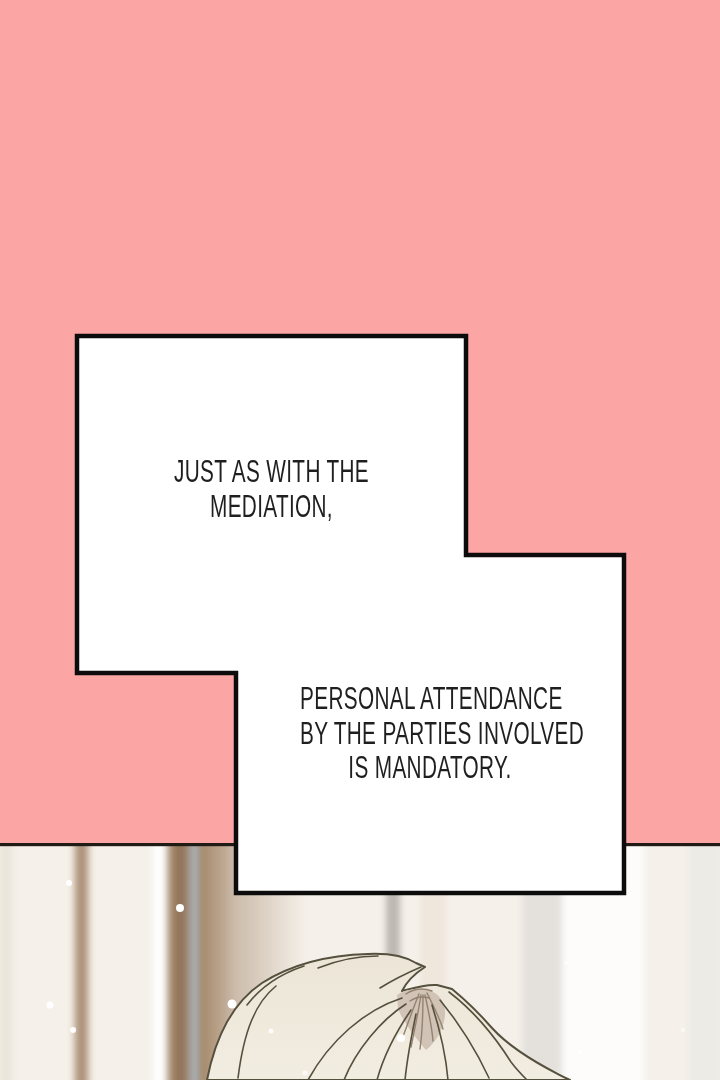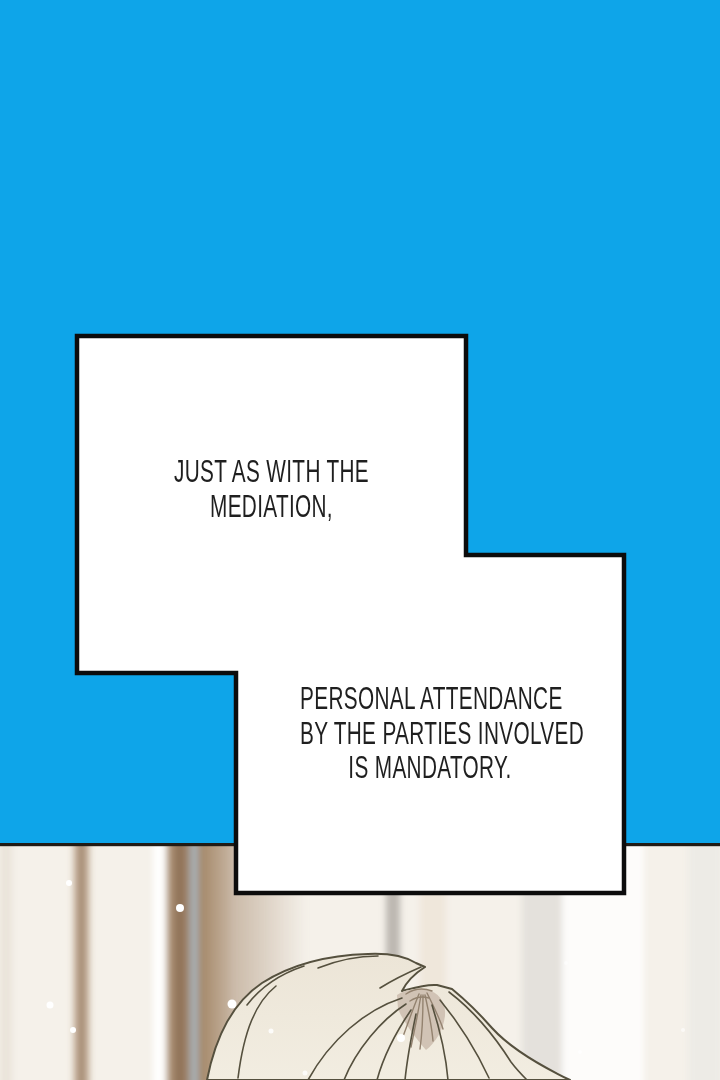--- a/index.html
+++ b/index.html
@@ -4,21 +4,21 @@
 <style>
   html, body {
     margin: 0;
     padding: 0;
     background: #ffffff;
   }
   .page {
     position: relative;
     width: 720px;
     height: 1080px;
-    background: #0ea5e9;
+    background: #fca5a5;
     overflow: hidden;
     font-family: "Liberation Sans", sans-serif;
   }
   .scene {
     position: absolute;
     left: 0;
     top: 843px;
     width: 720px;
     height: 237px;
     display: block;

